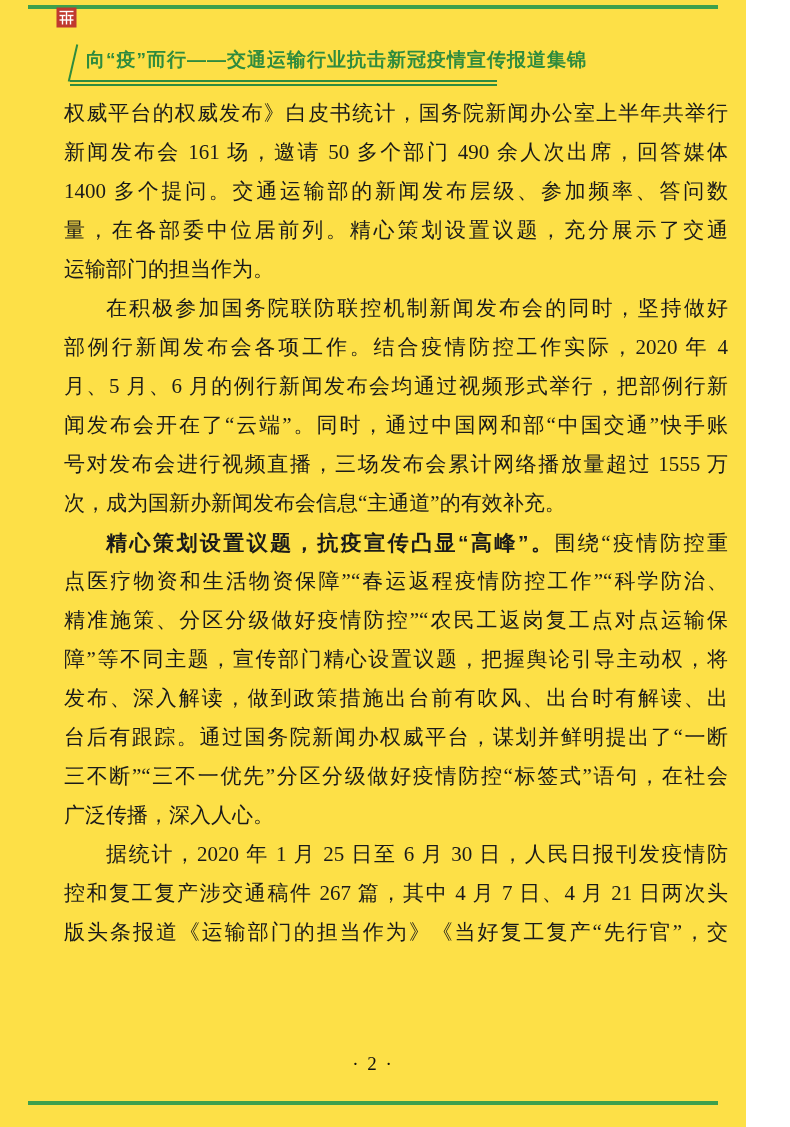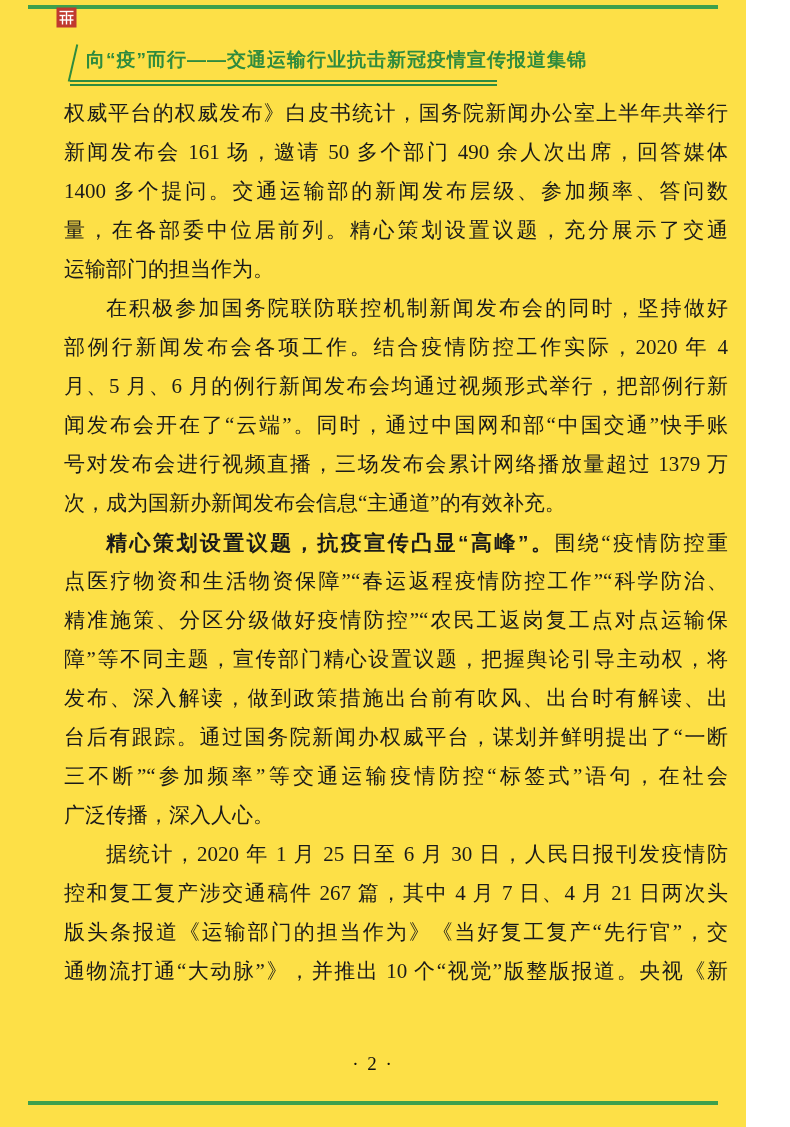--- a/index.html
+++ b/index.html
@@ -83,40 +83,39 @@
       <div class="tline">1400 多个提问。交通运输部的新闻发布层级、参加频率、答问数</div>
       <div class="tline">量，在各部委中位居前列。精心策划设置议题，充分展示了交通</div>
       <div class="tline end">运输部门的担当作为。</div>
     </div>
 
     <div>
       <div class="tline ind">在积极参加国务院联防联控机制新闻发布会的同时，坚持做好</div>
       <div class="tline">部例行新闻发布会各项工作。结合疫情防控工作实际，2020 年 4</div>
       <div class="tline">月、5 月、6 月的例行新闻发布会均通过视频形式举行，把部例行新</div>
       <div class="tline">闻发布会开在了“云端”。同时，通过中国网和部“中国交通”快手账</div>
-      <div class="tline">号对发布会进行视频直播，三场发布会累计网络播放量超过 1379 万</div>
+      <div class="tline">号对发布会进行视频直播，三场发布会累计网络播放量超过 1555 万</div>
       <div class="tline end">次，成为国新办新闻发布会信息“主通道”的有效补充。</div>
     </div>
 
     <div>
       <div class="tline ind"><span class="lead-b">精心策划设置议题，抗疫宣传凸显“高峰”。</span><span>围绕“疫情防控重</span></div>
       <div class="tline">点医疗物资和生活物资保障”“春运返程疫情防控工作”“科学防治、</div>
       <div class="tline">精准施策、分区分级做好疫情防控”“农民工返岗复工点对点运输保</div>
       <div class="tline">障”等不同主题，宣传部门精心设置议题，把握舆论引导主动权，将</div>
       <div class="tline">发布、深入解读，做到政策措施出台前有吹风、出台时有解读、出</div>
       <div class="tline">台后有跟踪。通过国务院新闻办权威平台，谋划并鲜明提出了“一断</div>
-      <div class="tline">三不断”“参加频率”等交通运输疫情防控“标签式”语句，在社会</div>
+      <div class="tline">三不断”“三不一优先”分区分级做好疫情防控“标签式”语句，在社会</div>
       <div class="tline end">广泛传播，深入人心。</div>
     </div>
 
     <div>
       <div class="tline ind">据统计，2020 年 1 月 25 日至 6 月 30 日，人民日报刊发疫情防</div>
       <div class="tline">控和复工复产涉交通稿件 267 篇，其中 4 月 7 日、4 月 21 日两次头</div>
       <div class="tline">版头条报道《运输部门的担当作为》《当好复工复产“先行官”，交</div>
-      <div class="tline">通物流打通“大动脉”》，并推出 10 个“视觉”版整版报道。央视《新</div>
     </div>
 
   </div>
 
   <div class="page-num">· 2 ·</div>
 
   <div class="rule rule-bottom"></div>
 
 </div>
 

